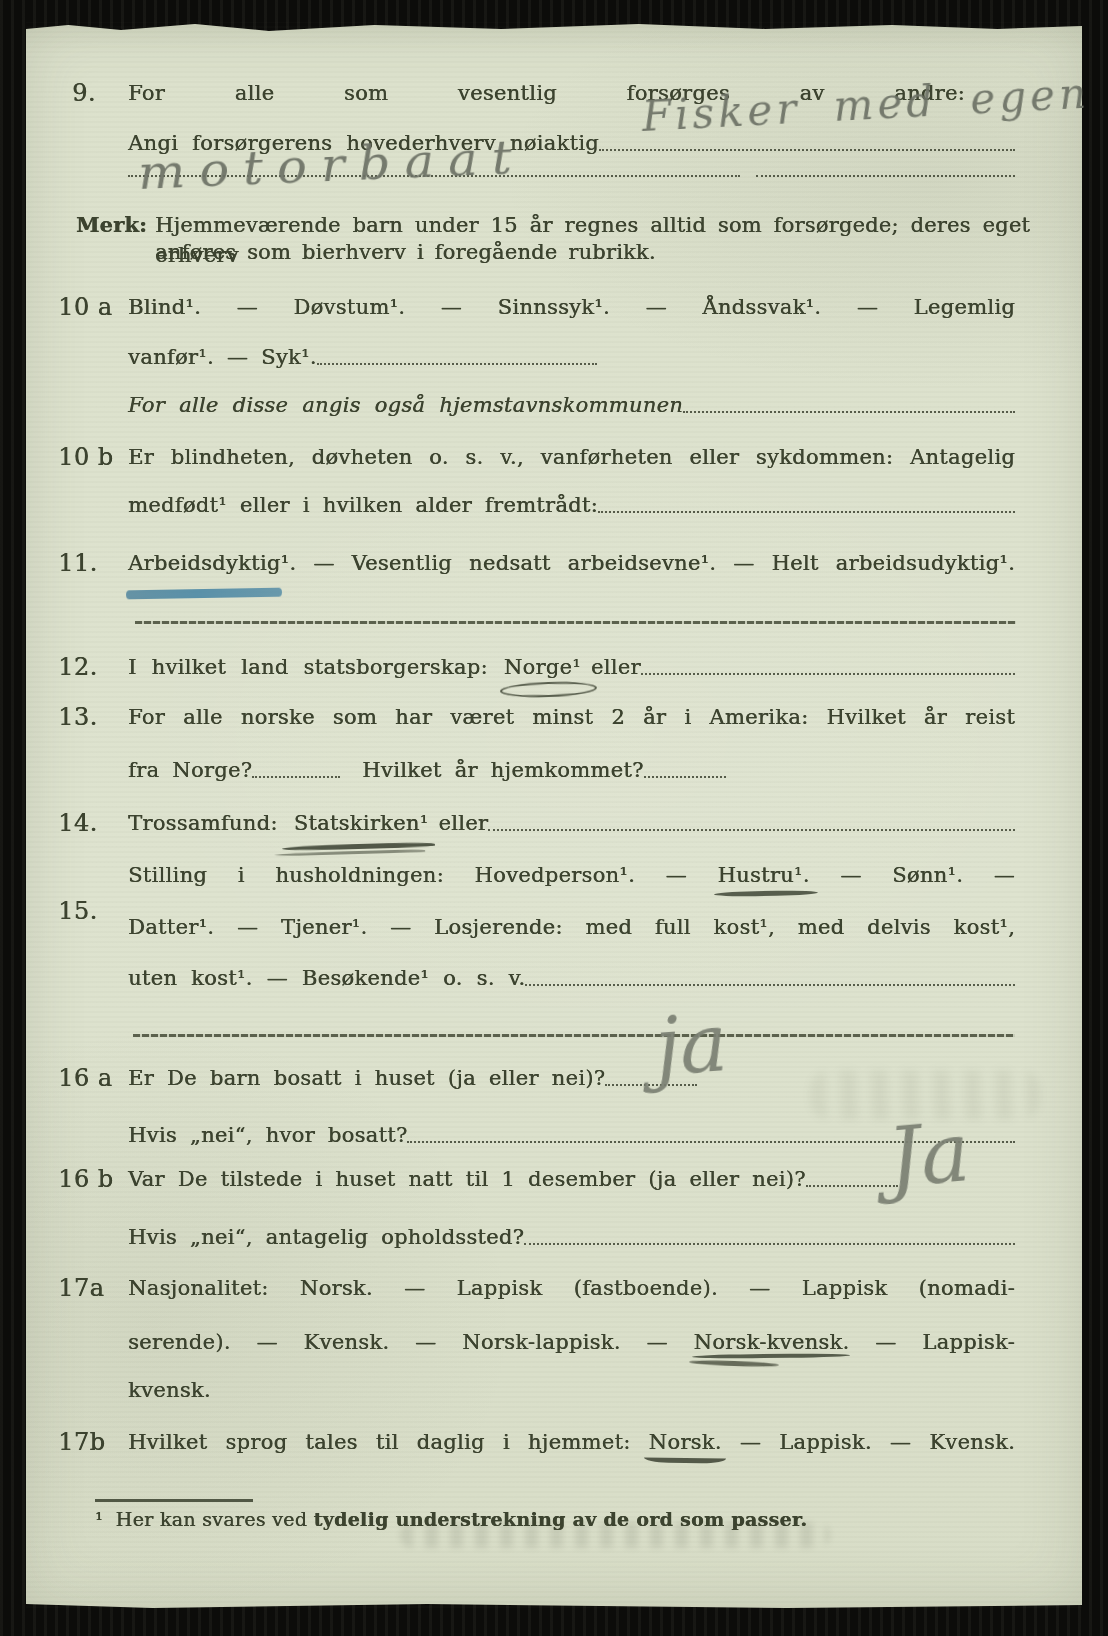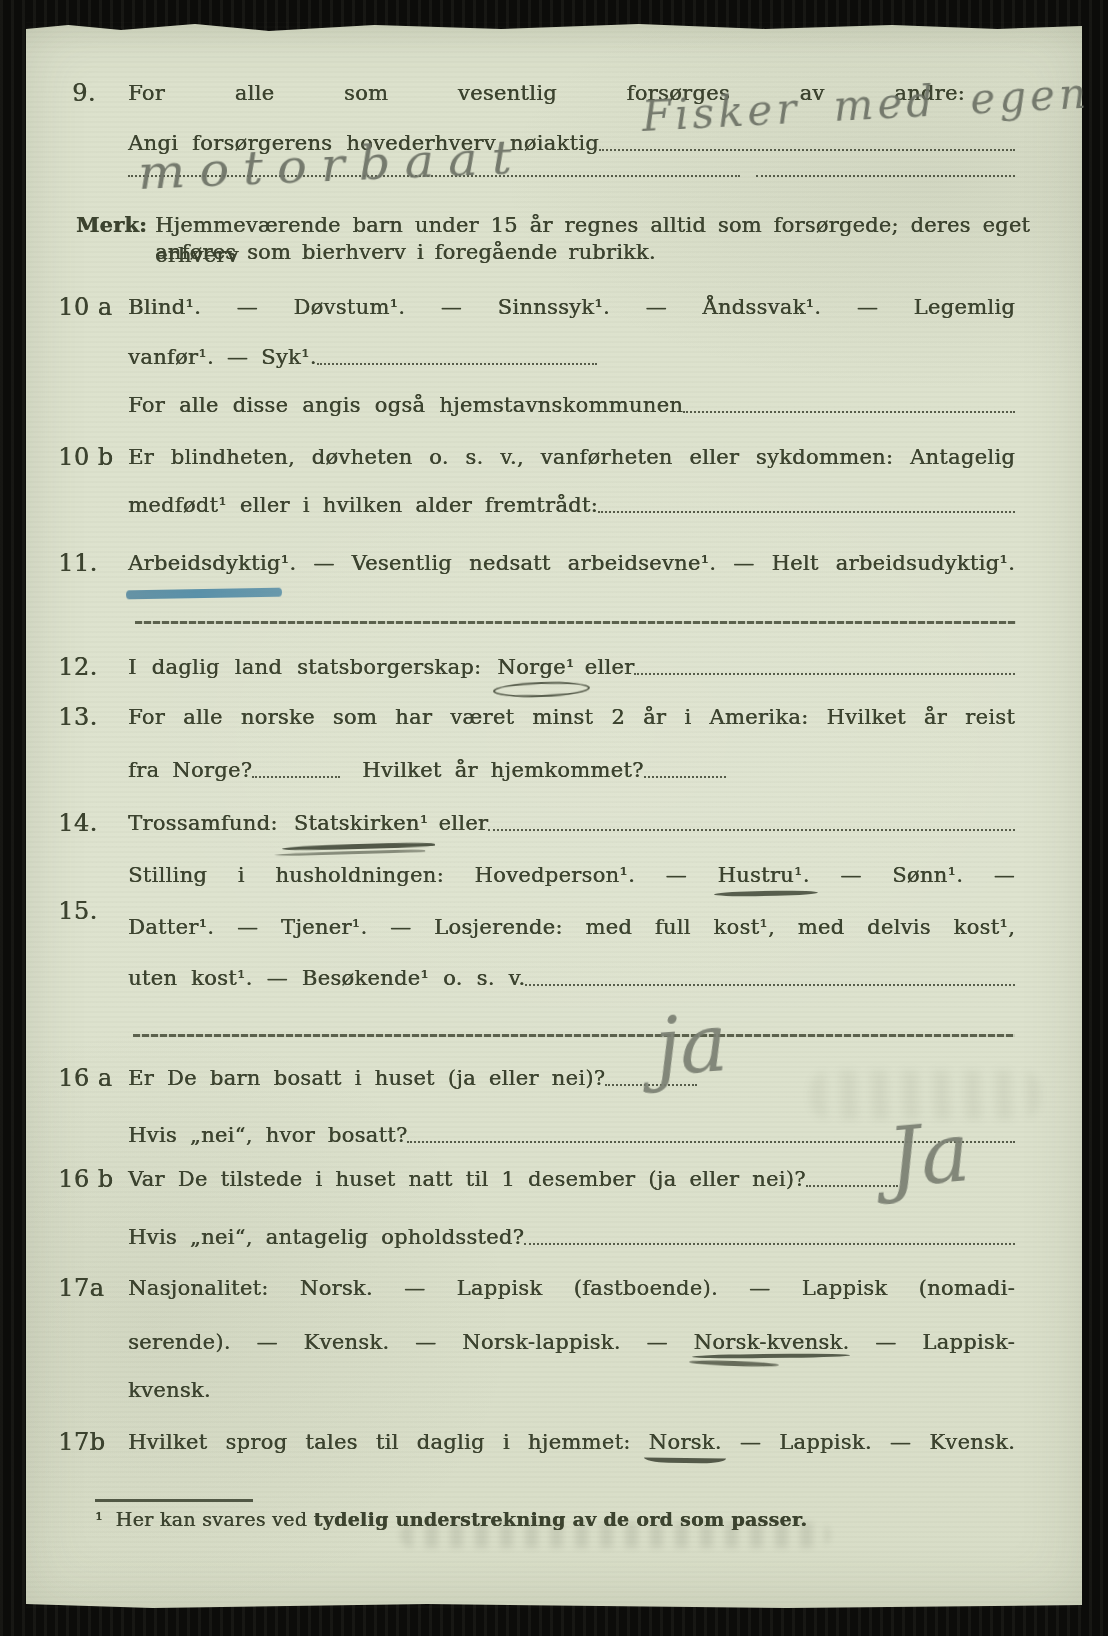--- a/index.html
+++ b/index.html
@@ -94,21 +94,21 @@
     transform:rotate(-4deg);transform-origin:left center;}
   #hw-16b{left:888px;top:1118px;font-size:82px;color:#7b8073;
     transform:rotate(-5deg);transform-origin:left center;}
   
   #n9{top:76px;padding-left:14px;} #q9a{top:76px;width:837px;}
   #q9b{top:126px;} #q9c{top:172px;}
   #merklbl{top:210px;left:56px;width:76px;}
   #merk1{top:210px;left:135px;width:875px;}
   #merk2{top:237px;left:135px;}
   #n10a{top:290px;} #q10a1{top:290px;}
-  #q10a2{top:340px;} #q10a3{top:388px;}
+  #q10a2{top:340px;} #q10a3{top:388px;font-style:italic;}
   #n10b{top:440px;} #q10b1{top:440px;}
   #q10b2{top:488px;}
   #n11{top:546px;} #q11{top:546px;}
   #hr1{top:621px;left:135px;width:881px;}
   #n12{top:650px;} #q12{top:650px;}
   #n13{top:700px;} #q13a{top:700px;}
   #q13b{top:753px;}
   #n14{top:806px;} #q14{top:806px;}
   #n15{top:858px;margin-top:36px;} #q15a{top:858px;}
   #q15b{top:910px;} #q15c{top:961px;}
@@ -173,21 +173,21 @@
 <span class="qnum ink" id="n11">11.</span>
 <div class="bl ink just" id="q11">
   <span class="u" id="u-arb">Arbeidsdyktig¹.</span>
   <span>— Vesentlig nedsatt arbeidsevne¹. — Helt arbeidsudyktig¹.</span>
 </div>
 
 <div class="rule" id="hr1"></div>
 
 <span class="qnum ink" id="n12">12.</span>
 <div class="bl flexl ws8" id="q12">
-  <span class="ink">I daglig land statsborgerskap:</span>
+  <span class="ink">I hvilket land statsborgerskap:</span>
   <span class="ink u ml16" id="u-norge">Norge¹</span>
   <span class="ink ml10">eller</span>
   <span class="dots fill"></span>
 </div>
 
 <span class="qnum ink" id="n13">13.</span>
 <div class="bl ink just" id="q13a">For alle norske som har været minst 2 år i Amerika: Hvilket år reist</div>
 <div class="bl flexl ws6" id="q13b">
   <span class="ink">fra Norge?</span>
   <span class="dots d88"></span>

